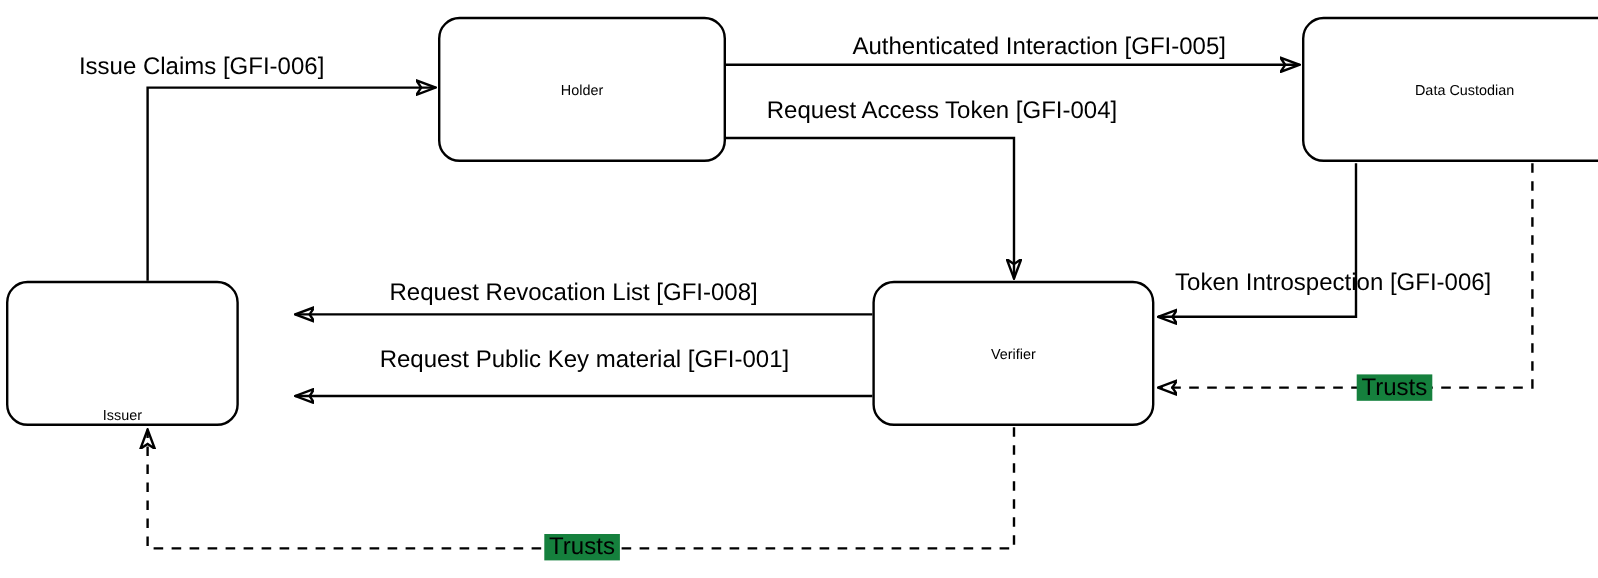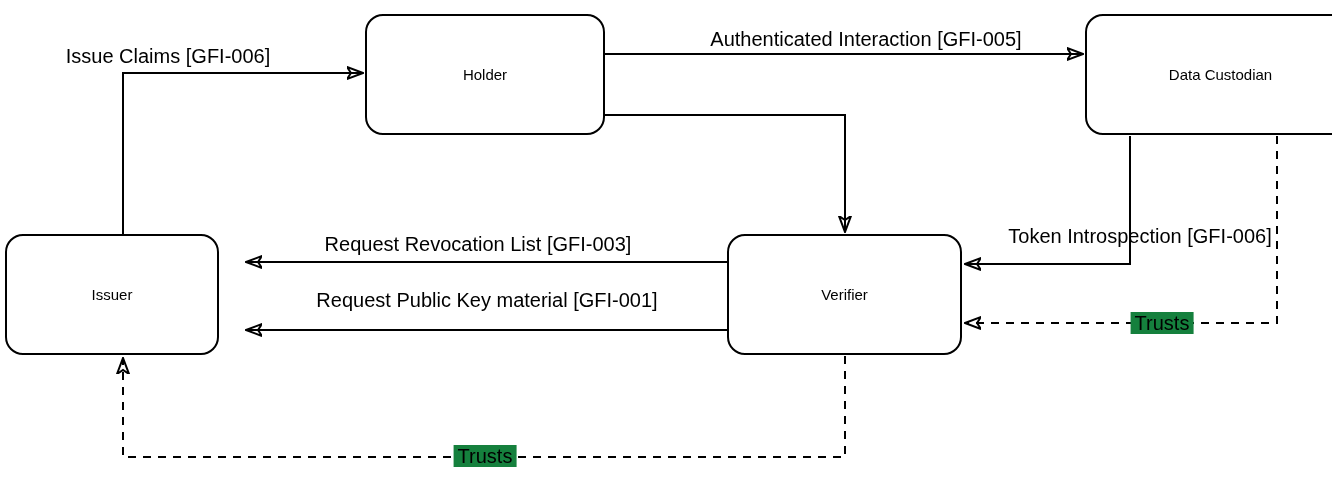--- a/index.html
+++ b/index.html
@@ -33,45 +33,45 @@
   }
   .node {
     position: absolute;
     box-sizing: border-box;
     border: 2px solid #000000;
     border-radius: 18px;
     background: #ffffff;
     display: flex;
     align-items: center;
     justify-content: center;
-    font-size: 15px;
+    font-size: 12px;
     white-space: nowrap;
   }
   .node-holder        { left: 365px;  top: 14px;  width: 240px; height: 121px; }
   .node-data-custodian{ left: 1085px; top: 14px;  width: 271px; height: 121px; }
-  .node-issuer        { left: 5px;    top: 234px; width: 214px; height: 121px; }
+  .node-issuer        { left: 5px;    top: 234px; width: 194px; height: 121px; align-items: flex-end; }
   .node-verifier      { left: 727px;  top: 234px; width: 235px; height: 121px; }
 
   .edge-label {
     position: absolute;
     transform: translate(-50%, -50%);
     font-size: 20px;
     white-space: nowrap;
     line-height: 1.1;
   }
   .edge-label.on-line {
     background: #15803d;
     padding: 0 4px;
   }
   .lbl-issue-claims        { left: 168px;  top: 56px;  }
   .lbl-auth-interaction    { left: 866px;  top: 39px;  }
   .lbl-request-access      { left: 785px;  top: 92px;  }
   .lbl-request-revocation  { left: 478px;  top: 244px; }
   .lbl-request-public-key  { left: 487px;  top: 300px; }
-  .lbl-token-introspection { left: 1111px; top: 236px; margin-left: 29px; }
+  .lbl-token-introspection { left: 1111px; top: 236px; }
   .lbl-trusts-right        { left: 1162px; top: 323px; }
   .lbl-trusts-bottom       { left: 485px;  top: 456px; }
 </style>
 </head>
 <body>
 
 <div class="canvas">
 
   <svg class="edges-layer" viewBox="0 0 1332 482" xmlns="http://www.w3.org/2000/svg">
     <defs>
@@ -97,19 +97,20 @@
   </div>
   <div class="node node-issuer">
     <span>Issuer</span>
   </div>
   <div class="node node-verifier">
     <span>Verifier</span>
   </div>
 
   <div class="edge-label lbl-issue-claims">Issue Claims [GFI-006]</div>
   <div class="edge-label lbl-auth-interaction">Authenticated Interaction [GFI-005]</div>
-  <div class="edge-label lbl-request-revocation">Request Revocation List [GFI-003]</div>
+  <div class="edge-label lbl-request-access">Request Access Token [GFI-004]</div>
+  <div class="edge-label lbl-request-revocation">Request Revocation List [GFI-008]</div>
   <div class="edge-label lbl-request-public-key">Request Public Key material [GFI-001]</div>
   <div class="edge-label lbl-token-introspection">Token Introspection [GFI-006]</div>
   <div class="edge-label on-line lbl-trusts-right">Trusts</div>
   <div class="edge-label on-line lbl-trusts-bottom">Trusts</div>
 
 </div>
 
 </body></html>

